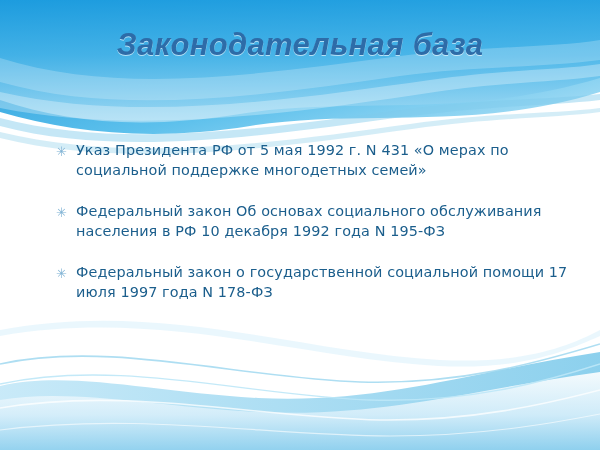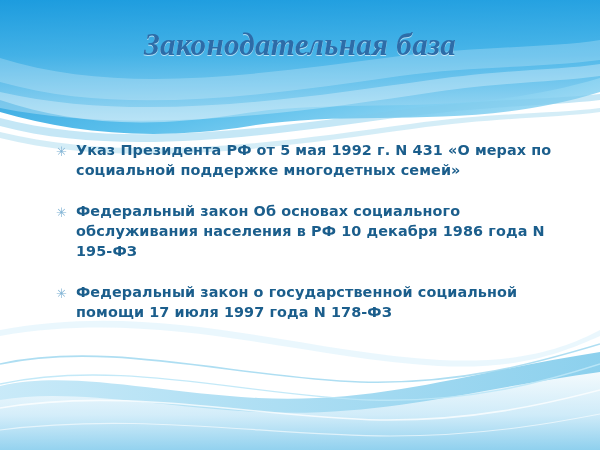--- a/index.html
+++ b/index.html
@@ -36,21 +36,21 @@
   .title-area {
     position: absolute;
     left: 0;
     top: 26px;
     width: 600px;
     text-align: center;
     z-index: 5;
   }
   .slide-title {
     margin: 0;
-    font-family: Liberation Serif, serif;
+    font-family: Liberation Sans, sans-serif;
     font-style: italic;
     font-weight: bold;
     font-size: 31px;
     line-height: 38px;
     color: #2d6ca8;
     letter-spacing: 0.3px;
     text-shadow: 0 1px 0 rgba(255,255,255,0.6);
   }
 
   
@@ -77,21 +77,21 @@
     line-height: 22px;
     text-align: left;
     padding-top: 1px;
   }
   .bullet-text {
     flex: 1 1 auto;
     font-family: "DejaVu Sans", sans-serif;
     font-size: 14.4px;
     line-height: 20px;
     color: #1b5e8c;
-    font-weight: bold;
+    font-weight: normal;
     letter-spacing: 0.1px;
   }
 </style>
 </head>
 <body>
 
 <div class="slide">
 
   <svg class="bg-svg" viewBox="0 0 600 450" preserveAspectRatio="none">
     <defs>
@@ -144,21 +144,21 @@
 
   <div class="content-area">
 
     <div class="bullet-item">
       <span class="bullet-marker">✳</span>
       <span class="bullet-text">Указ Президента РФ от 5 мая 1992 г. N 431 «О мерах по социальной поддержке многодетных семей»</span>
     </div>
 
     <div class="bullet-item">
       <span class="bullet-marker">✳</span>
-      <span class="bullet-text">Федеральный закон Об основах социального обслуживания населения в РФ 10 декабря 1986 года N 195-ФЗ</span>
+      <span class="bullet-text">Федеральный закон Об основах социального обслуживания населения в РФ 10 декабря 1992 года N 195-ФЗ</span>
     </div>
 
     <div class="bullet-item">
       <span class="bullet-marker">✳</span>
       <span class="bullet-text">Федеральный закон о государственной социальной помощи 17 июля 1997 года N 178-ФЗ</span>
     </div>
 
   </div>
 </div>
 

